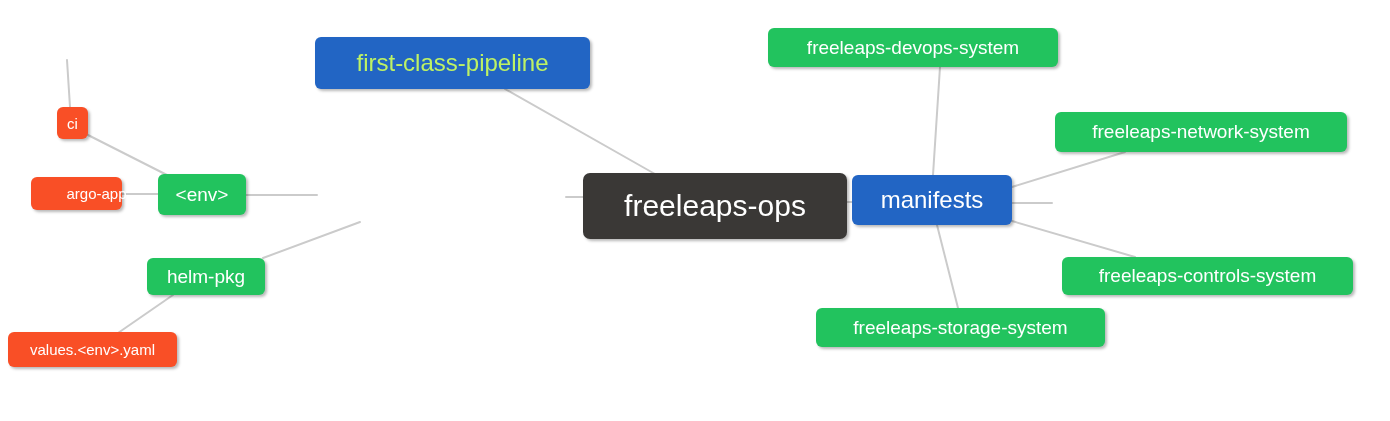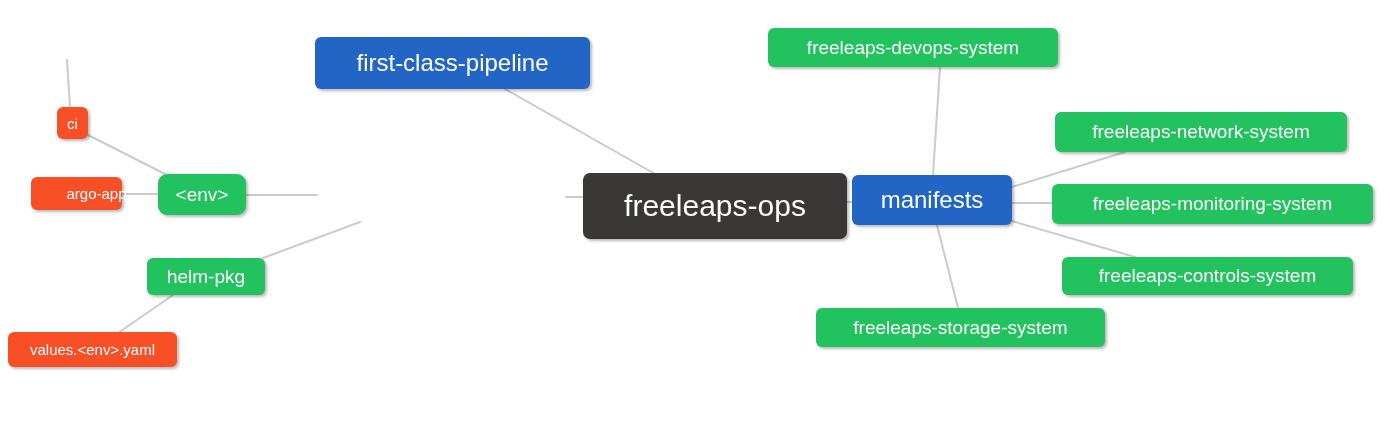--- a/index.html
+++ b/index.html
@@ -57,25 +57,24 @@
       <line x1="566" y1="197" x2="583" y2="197" stroke="#CBCBCB" stroke-width="2" stroke-linecap="round"></line>
       <line x1="847" y1="202" x2="852" y2="202" stroke="#CBCBCB" stroke-width="2" stroke-linecap="round"></line>
       <line x1="933" y1="175" x2="940" y2="67" stroke="#CBCBCB" stroke-width="2" stroke-linecap="round"></line>
       <line x1="1012" y1="187" x2="1125" y2="152" stroke="#CBCBCB" stroke-width="2" stroke-linecap="round"></line>
       <line x1="1012" y1="203" x2="1052" y2="203" stroke="#CBCBCB" stroke-width="2" stroke-linecap="round"></line>
       <line x1="1012" y1="221" x2="1135" y2="257" stroke="#CBCBCB" stroke-width="2" stroke-linecap="round"></line>
       <line x1="937" y1="225" x2="958" y2="308" stroke="#CBCBCB" stroke-width="2" stroke-linecap="round"></line>
     </svg>
 
 <div class="node lv0" style="left: 583px; top: 173px; width: 264px; height: 66px; background: rgb(58, 56, 54); color: rgb(255, 255, 255);">freeleaps-ops</div>
-    <div class="node lv1" style="left: 315px; top: 37px; width: 275px; height: 52px; background: rgb(34, 101, 196); color: #ffffff;">first-class-pipeline</div>
+    <div class="node lv1" style="left: 315px; top: 37px; width: 275px; height: 52px; background: rgb(34, 101, 196); color: #bef264;">first-class-pipeline</div>
     <div class="node lv1" style="left: 852px; top: 175px; width: 160px; height: 50px; background: rgb(34, 101, 196); color: rgb(255, 255, 255);">manifests</div>
-    <div class="node lv2" style="left: 158px; top: 174px; width: 88px; height: 41px; background: rgb(34, 195, 94); color: rgb(255, 255, 255); border-radius: 9px;">&lt;env&gt;</div>
+    <div class="node lv2" style="left: 158px; top: 174px; width: 88px; height: 41px; background: rgb(34, 195, 94); color: rgb(255, 255, 255);">&lt;env&gt;</div>
     <div class="node lv2" style="left: 147px; top: 258px; width: 118px; height: 37px; background: rgb(34, 195, 94); color: rgb(255, 255, 255);">helm-pkg</div>
     <div class="node lv2" style="left: 768px; top: 28px; width: 290px; height: 39px; background: rgb(34, 195, 94); color: rgb(255, 255, 255);">freeleaps-devops-system</div>
     <div class="node lv2" style="left: 1055px; top: 112px; width: 292px; height: 40px; background: rgb(34, 195, 94); color: rgb(255, 255, 255);">freeleaps-network-system</div>
-    <div class="node lv2" style="left: 1052px; top: 184px; width: 321px; height: 40px; background: rgb(34, 195, 94); color: rgb(255, 255, 255);">freeleaps-monitoring-system</div>
     <div class="node lv2" style="left: 1062px; top: 257px; width: 291px; height: 38px; background: rgb(34, 195, 94); color: rgb(255, 255, 255);">freeleaps-controls-system</div>
     <div class="node lv2" style="left: 816px; top: 308px; width: 289px; height: 39px; background: rgb(34, 195, 94); color: rgb(255, 255, 255);">freeleaps-storage-system</div>
     <div class="node lv3" style="left: 57px; top: 107px; width: 31px; height: 32px; background: rgb(249, 79, 38); color: rgb(255, 255, 255);">ci</div>
     <div class="node lv3" style="left: 31px; top: 177px; width: 91px; height: 33px; background: rgb(249, 79, 38); color: rgb(255, 255, 255); padding-left: 40px;">argo-app</div>
     <div class="node lv3" style="left: 8px; top: 332px; width: 169px; height: 35px; background: rgb(249, 79, 38); color: rgb(255, 255, 255);">values.&lt;env&gt;.yaml</div>
   </div>
 
 </body></html>

